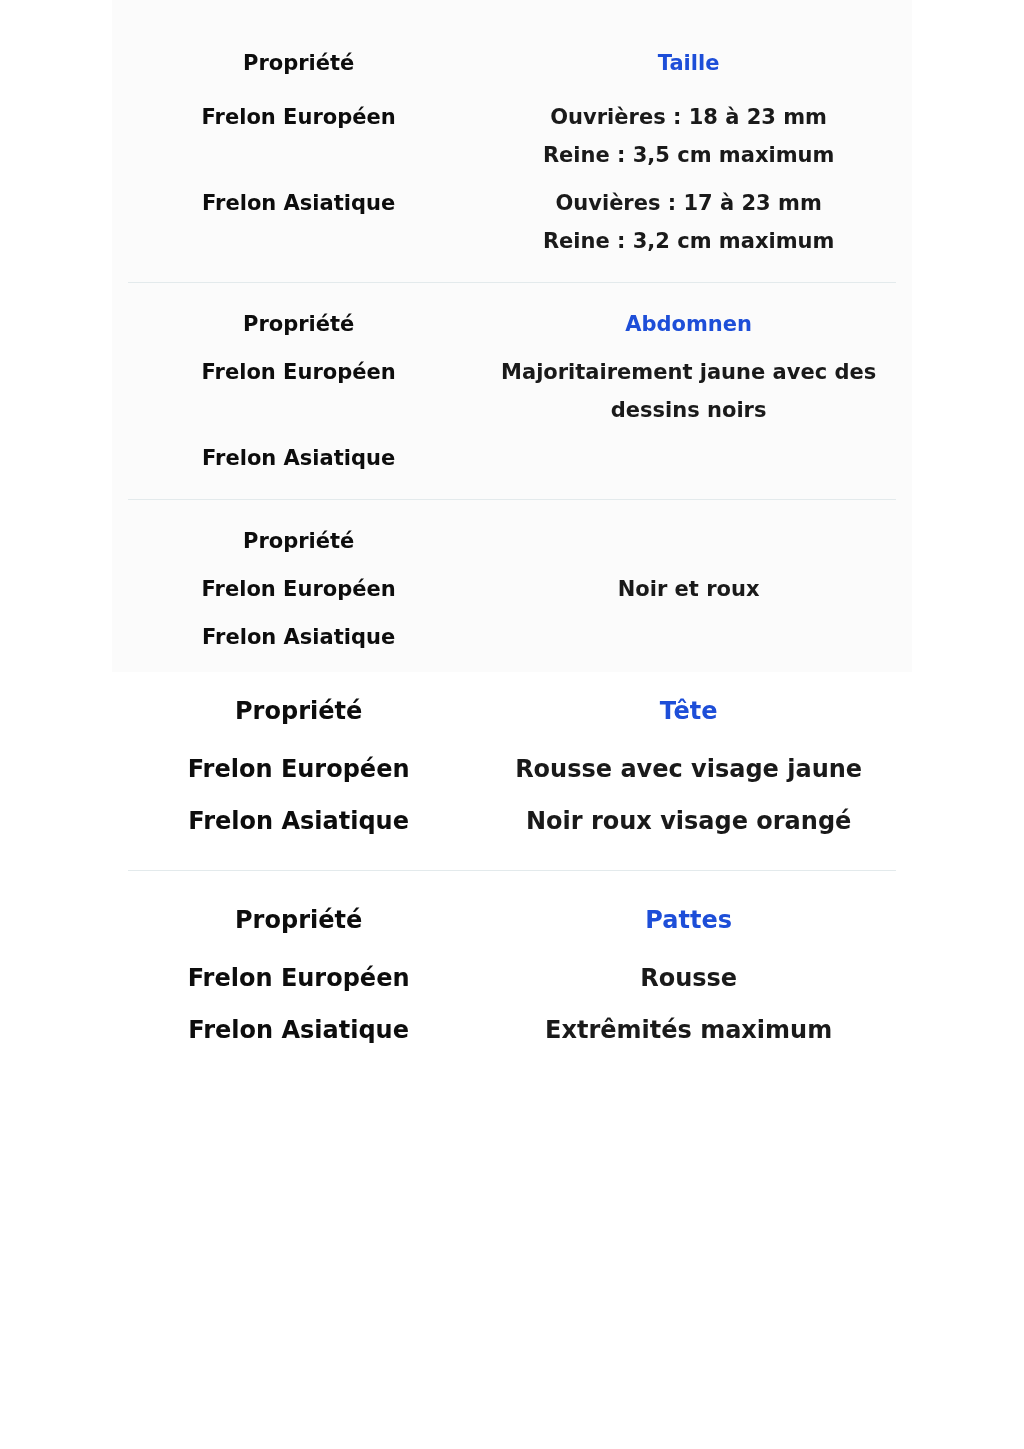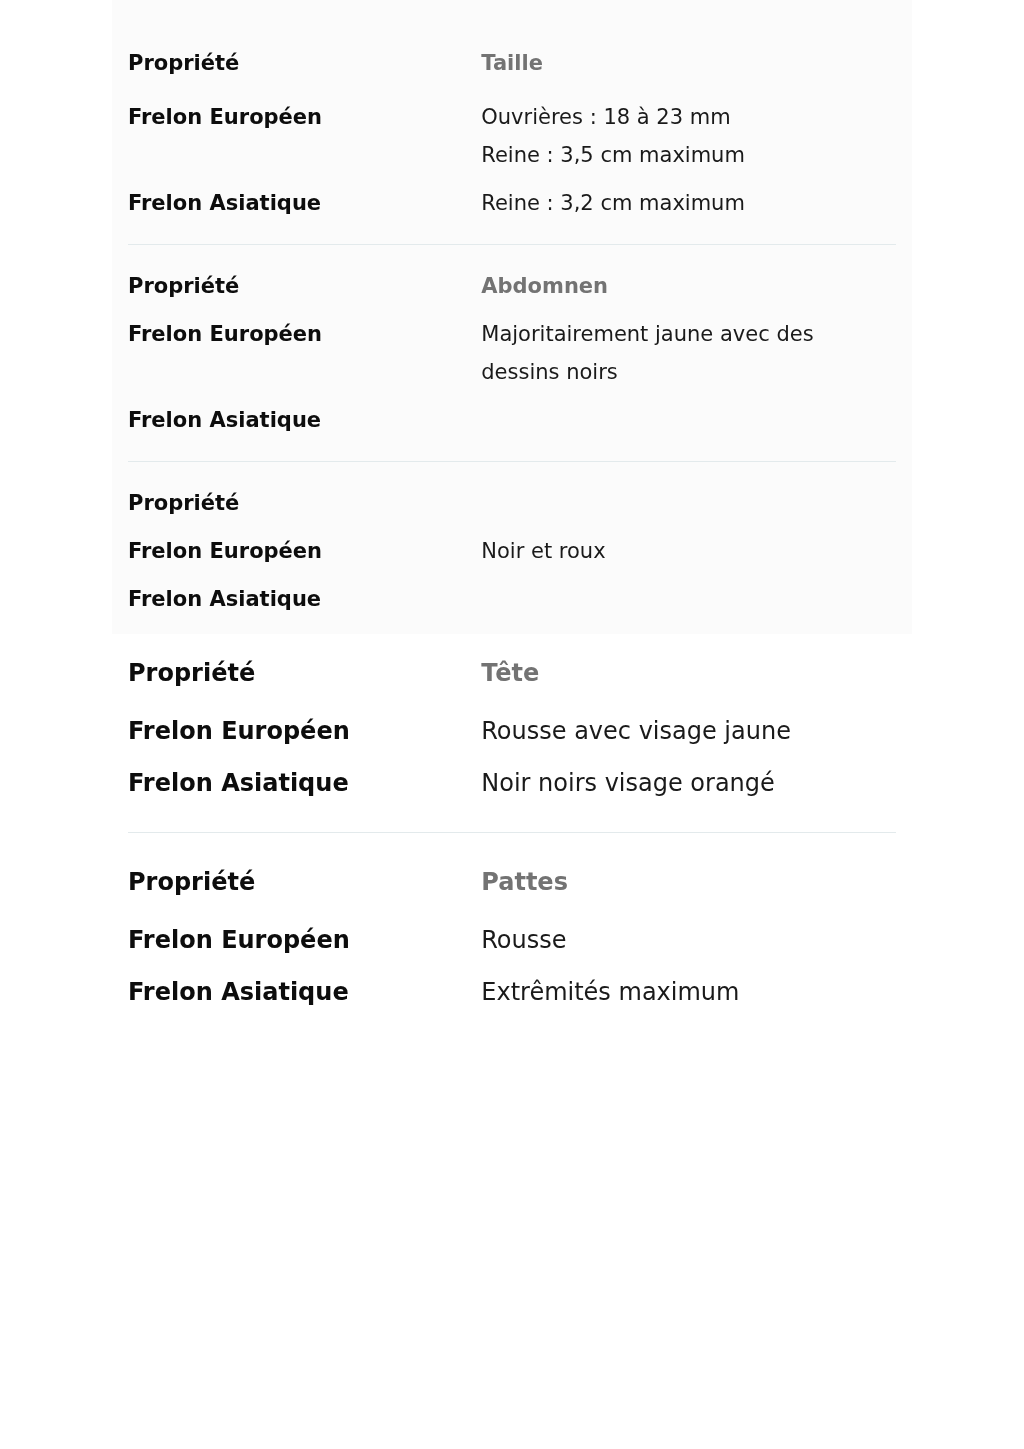--- a/index.html
+++ b/index.html
@@ -14,20 +14,21 @@
     color: #111111;
     position: relative;
     overflow: hidden;
   }
   .page {
     position: relative;
     width: 1024px;
     height: 1303px;
     box-sizing: border-box;
     padding: 0;
+    text-align: center;
   }
   .table-block {
     margin: 0 auto;
     width: 768px;
     box-sizing: border-box;
   }
   .row {
     display: flex;
     align-items: flex-start;
     box-sizing: border-box;
@@ -41,24 +42,24 @@
   .col-val {
     flex: 1 1 auto;
     box-sizing: border-box;
   }
   .head-label, .row-label {
     font-weight: bold;
     color: #0d0d0d;
   }
   .head-value {
     font-weight: bold;
-    color: #737373;
+    color: #1d4ed8;
   }
   .value {
-    font-weight: normal;
+    font-weight: bold;
     color: #1a1a1a;
   }
   
   .g-small {
     font-size: 21px;
     line-height: 38px;
   }
   .g-large {
     font-size: 24px;
     line-height: 42px;
@@ -111,20 +112,21 @@
           <div class="col-prop row-label">Frelon Européen</div>
           <div class="col-val value">
             <span class="wrap-val">Ouvrières : 18 à 23 mm</span>
             <span class="wrap-val">Reine : 3,5 cm maximum</span>
           </div>
         </div>
         <div class="sp-10"></div>
         <div class="row">
           <div class="col-prop row-label">Frelon Asiatique</div>
           <div class="col-val value">
+            <span class="wrap-val">Ouvières : 17 à 23 mm</span>
             <span class="wrap-val">Reine : 3,2 cm maximum</span>
           </div>
         </div>
       </div>
 
       <div class="sp-22"></div>
       <div class="wide-divider"></div>
       <div class="sp-22"></div>
 
       <div class="group g-small">
@@ -177,21 +179,21 @@
         <div class="col-val head-value">Tête</div>
       </div>
       <div class="sp-16"></div>
       <div class="row">
         <div class="col-prop row-label">Frelon Européen</div>
         <div class="col-val value">Rousse avec visage jaune</div>
       </div>
       <div class="sp-10"></div>
       <div class="row">
         <div class="col-prop row-label">Frelon Asiatique</div>
-        <div class="col-val value">Noir noirs visage orangé</div>
+        <div class="col-val value">Noir roux visage orangé</div>
       </div>
     </div>
 
     <div class="sp-28"></div>
     <div class="wide-divider"></div>
     <div class="sp-28"></div>
 
     <div class="group g-large">
       <div class="row">
         <div class="col-prop head-label">Propriété</div>

